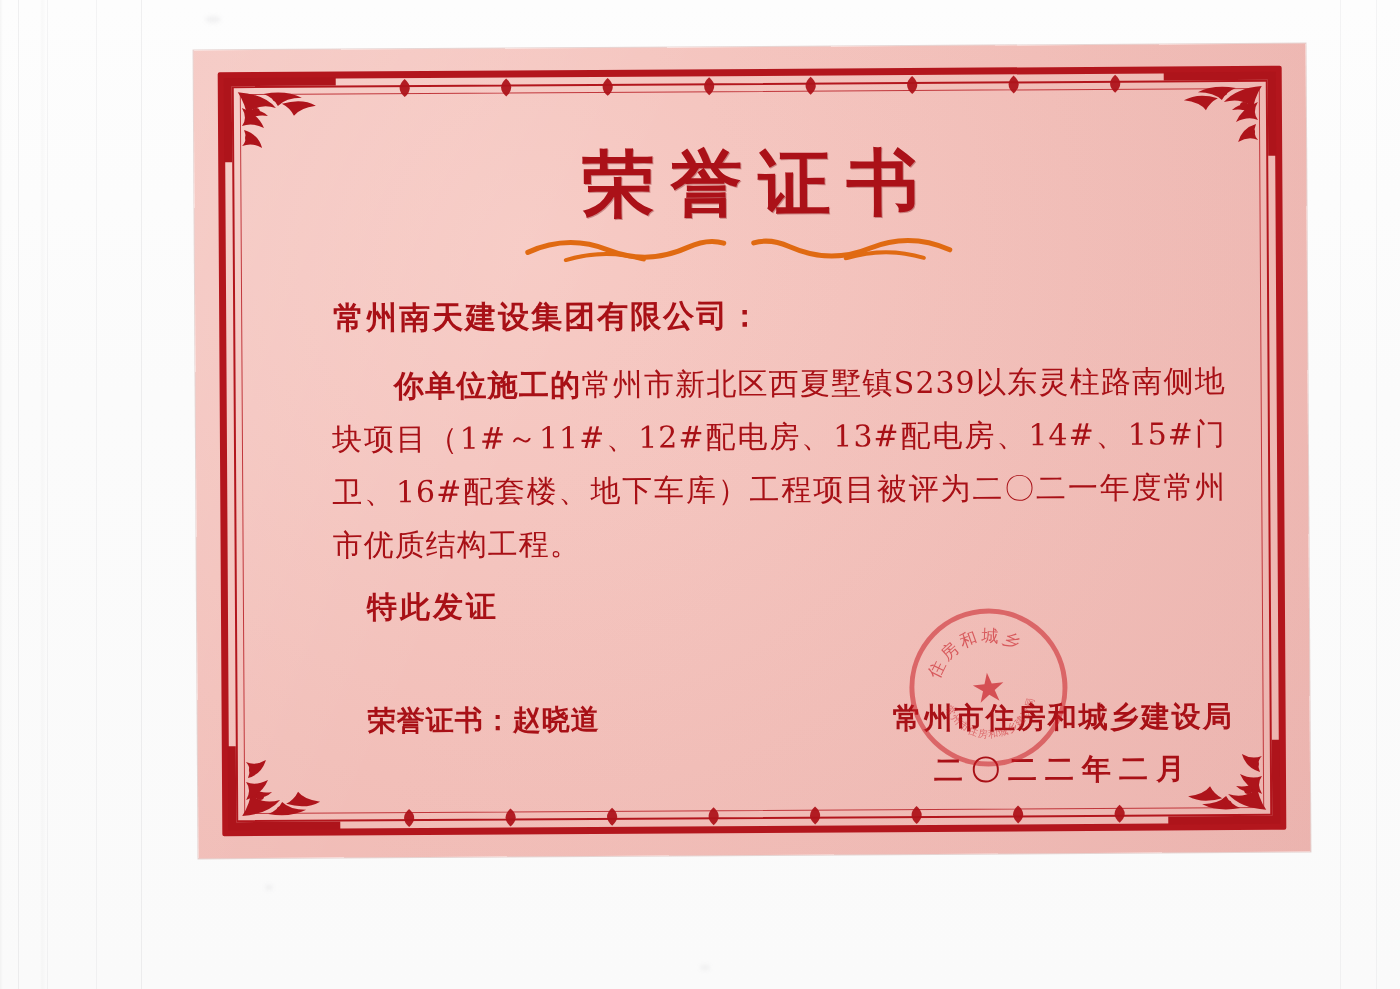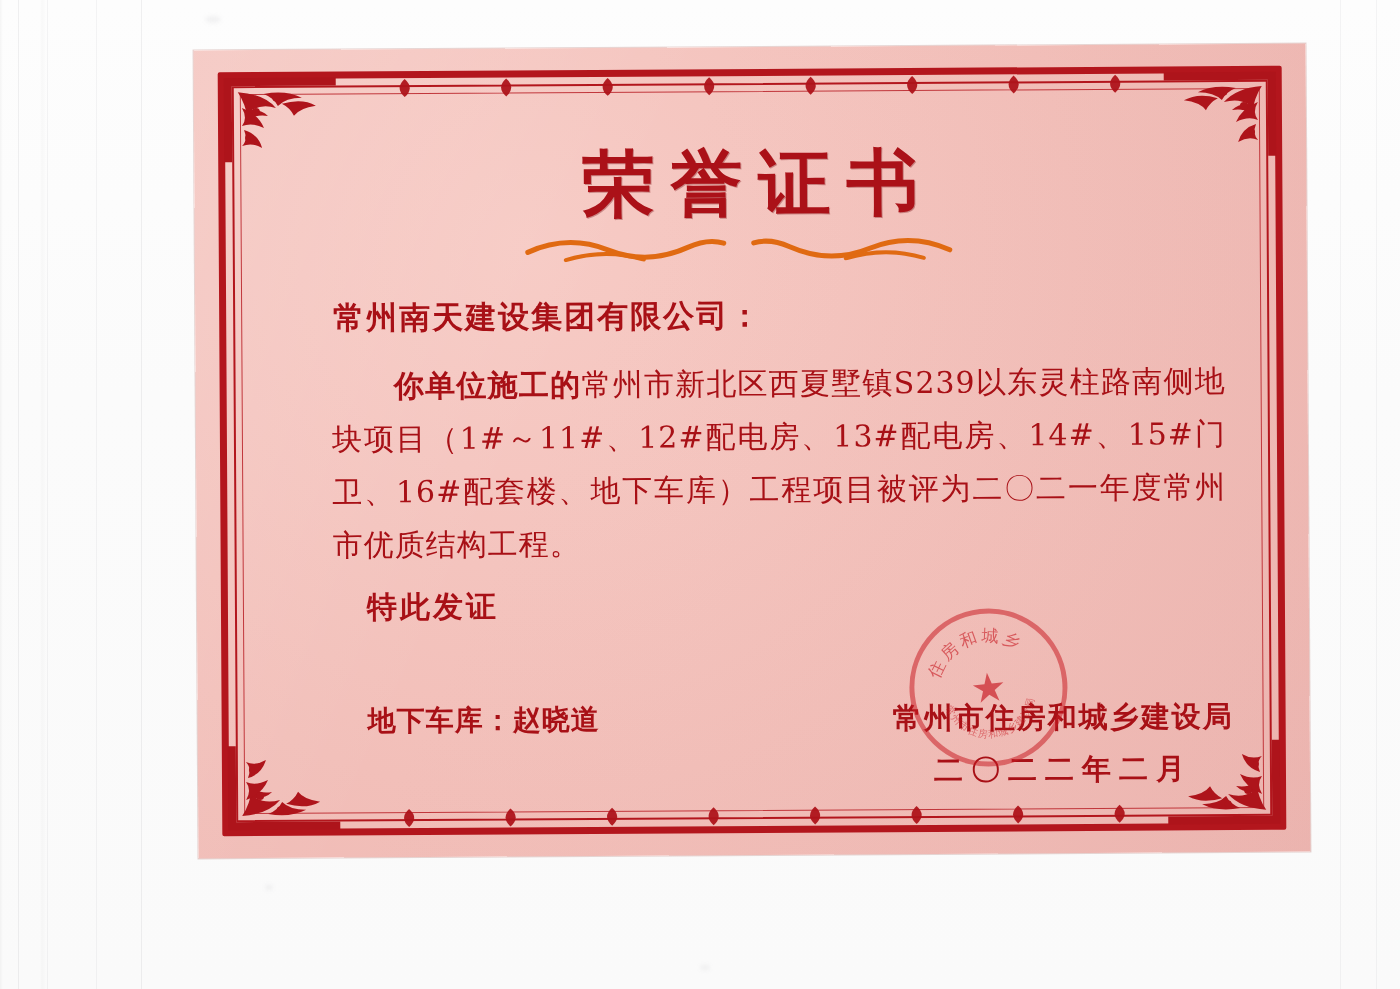--- a/index.html
+++ b/index.html
@@ -359,21 +359,21 @@
     <div class="recipient">常州南天建设集团有限公司：</div>
 
     <div class="body-text">
       <span class="indent"></span><span class="lead">你单位施工的</span><span>常州市新北区西夏墅镇S239以东灵柱路南侧地块项目（1#～11#、12#配电房、13#配电房、14#、15#门卫、16#配套楼、地下车库）工程项目被评为二〇二一年度常州市优质结构工程。</span>
     </div>
 
     <div class="certify">特此发证</div>
 
     <div class="signature-row">
       <div class="manager">
-        <span>地下车库：</span><span>赵晓道</span>
+        <span>荣誉证书：</span><span>赵晓道</span>
       </div>
 
       <div class="issuer">
         <div class="issuer-name">常州市住房和城乡建设局</div>
         <div class="issuer-date">二〇二二年二月</div>
       </div>
 
       <div class="seal">
         <div class="seal-inner">
           <svg viewBox="0 0 148 148">

